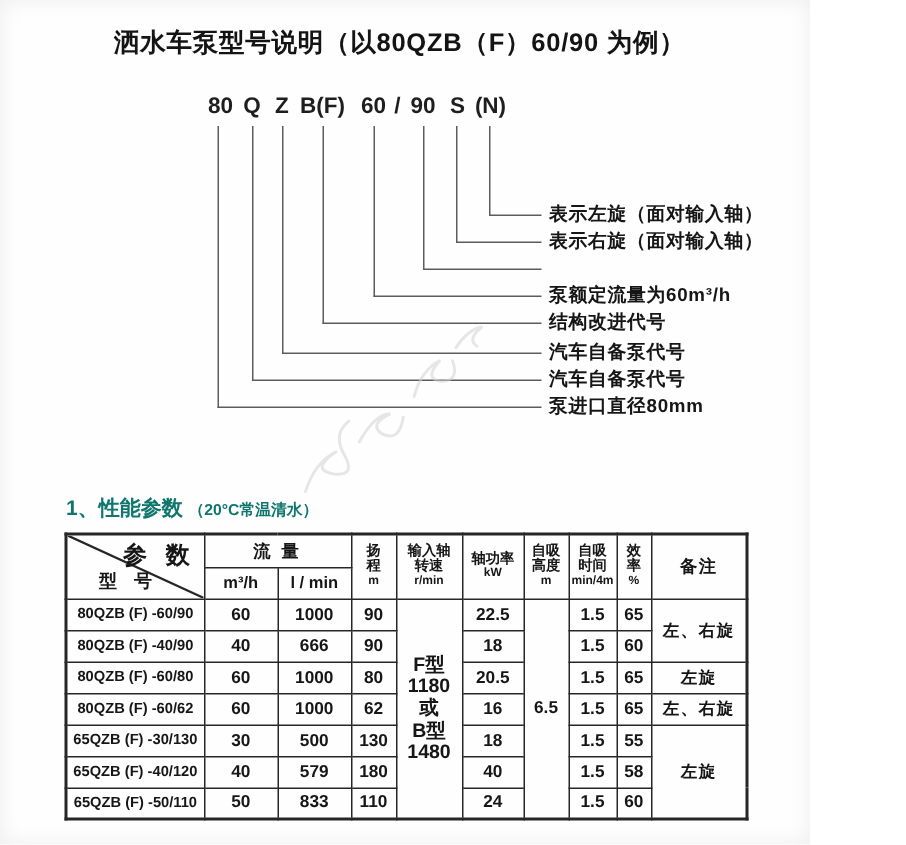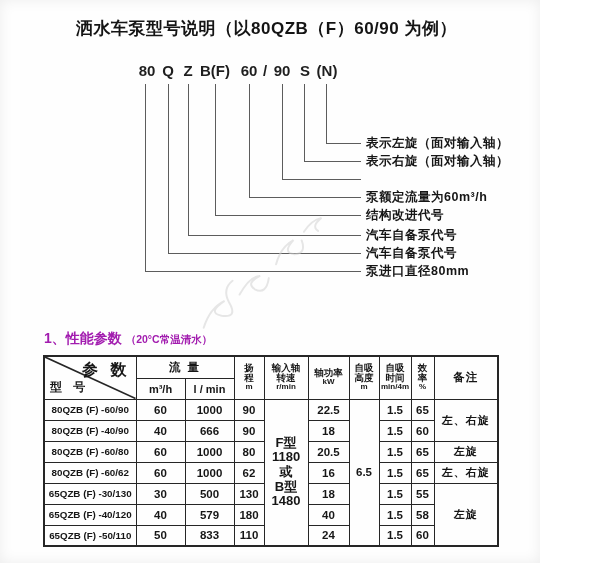--- a/index.html
+++ b/index.html
@@ -33,21 +33,21 @@
     font-size:12.5px; font-weight:bold; color:#161616; white-space:nowrap;
     letter-spacing:0.5px;
   }
 
   
   .watermark { position:absolute; left:175px; top:220px; opacity:0.55; transform:rotate(-12deg); }
 
   
   .param-heading {
     position:absolute; left:44px; top:330px; font-size:14px; font-weight:bold;
-    color:#a21caf; white-space:nowrap;
+    color:#0f766e; white-space:nowrap;
   }
   .param-note { font-size:10.5px; font-weight:bold; }
 
   
   table.perf {
     position:absolute; left:43px; top:355px; width:454px;
     border-collapse:collapse; table-layout:fixed;
     border:2px solid #262626;
   }
   table.perf th, table.perf td {
@@ -70,21 +70,21 @@
   td.num { font-size:11.5px; }
   td.speed-merged { font-size:13px; line-height:1.12; white-space:pre-line; }
   td.remark { font-size:11px; letter-spacing:1px; }
 
   .corner { position:relative; }
   .corner svg.diag { position:absolute; left:0; top:0; width:100%; height:100%; }
   .corner .corner-top {
     position:absolute; right:5px; top:3px; font-size:16px; letter-spacing:4px;
   }
   .corner .corner-bottom {
-    position:absolute; left:5px; bottom:3px; font-size:12px; letter-spacing:4px;
+    position:absolute; left:21px; bottom:3px; font-size:12px; letter-spacing:4px;
   }
 </style>
 </head>
 <body>
 
 <div class="canvas">
 
   <div class="doc-title">洒水车泵型号说明（以80QZB（F）60/90 为例）</div>
 
   <span class="code-token" style="left:147px">80</span>

